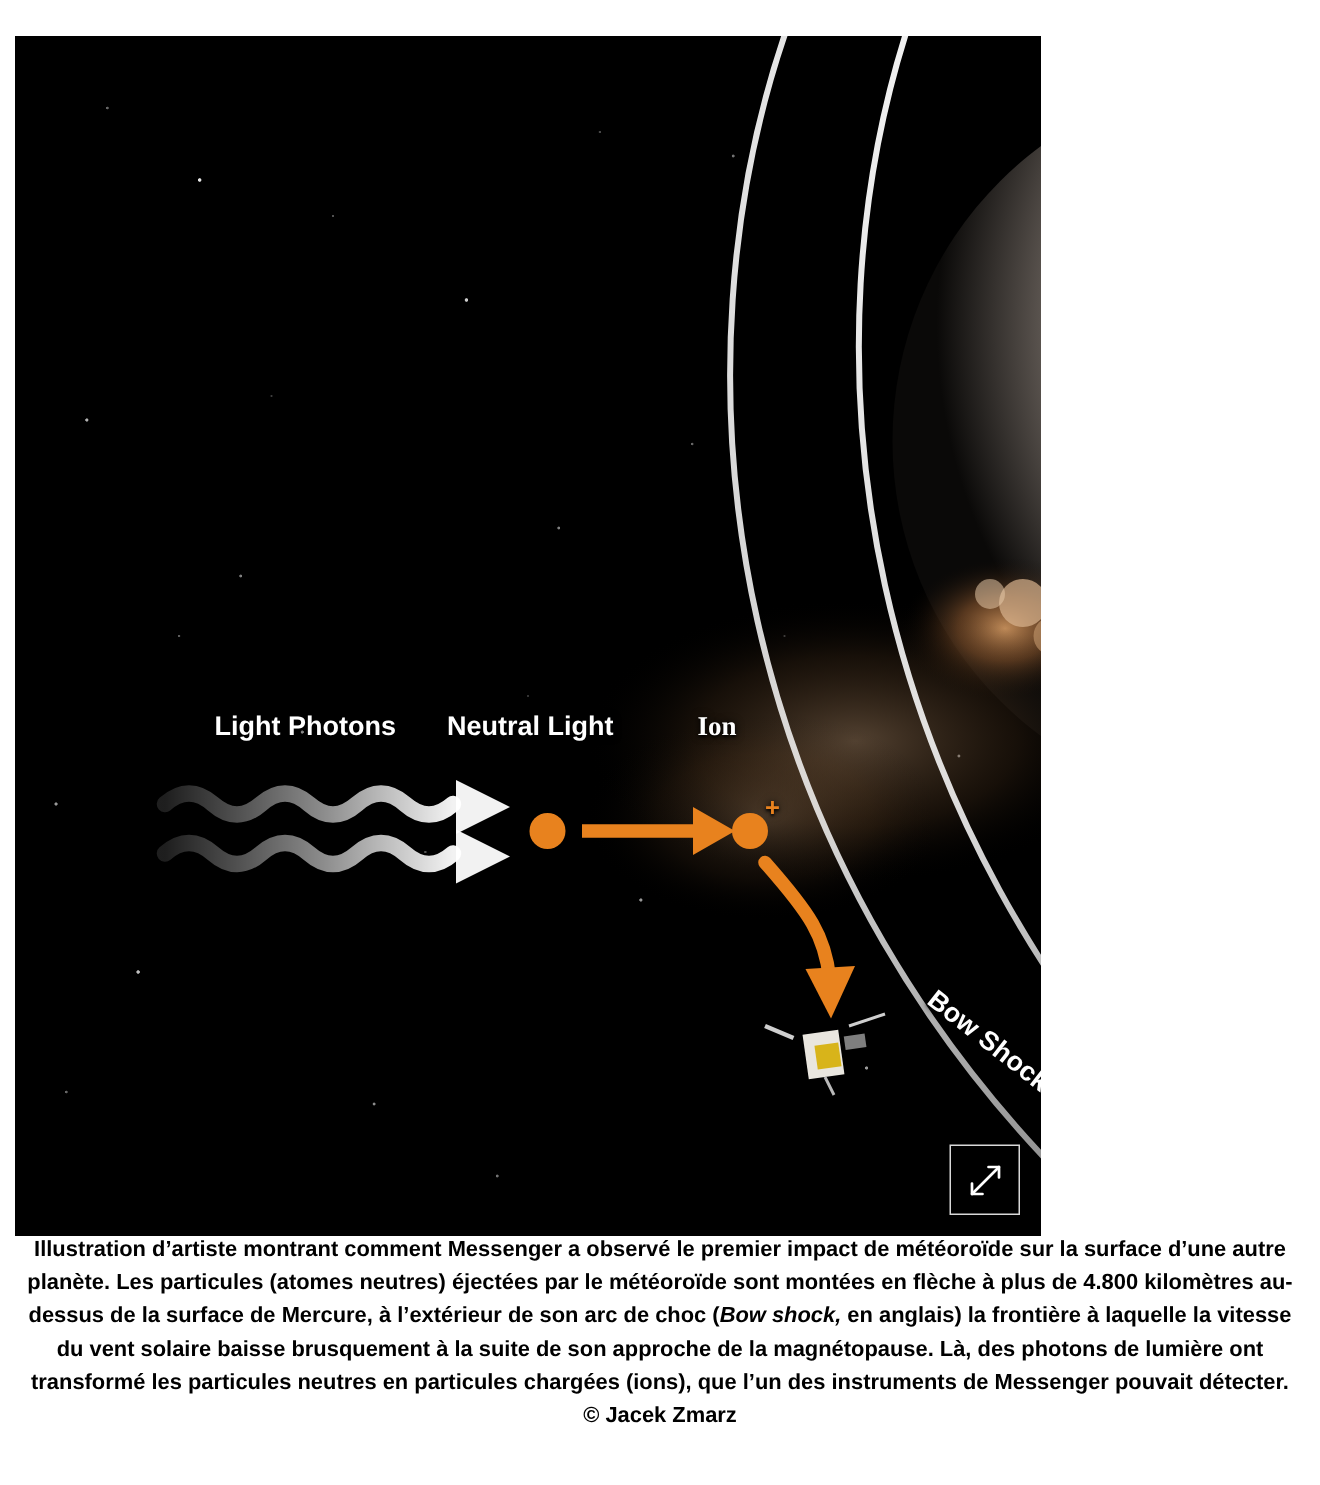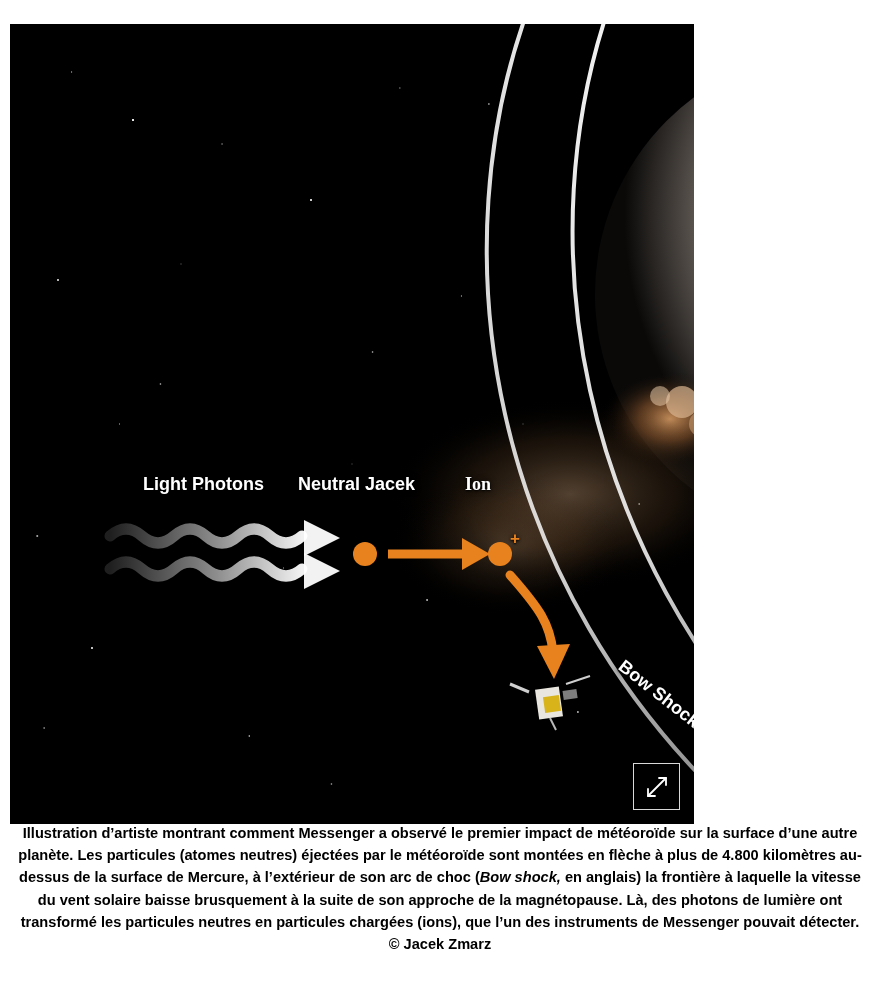--- a/index.html
+++ b/index.html
@@ -225,21 +225,21 @@
           <line x1="519" y1="668" x2="500" y2="660" stroke="#cfcfcf" stroke-width="3"></line>
           <line x1="556" y1="660" x2="580" y2="652" stroke="#cfcfcf" stroke-width="2"></line>
           <rect x="553" y="666" width="14" height="9" fill="#7e7e7e" transform="rotate(-8 560 670)"></rect>
           <line x1="540" y1="694" x2="546" y2="706" stroke="#b9b9b9" stroke-width="2"></line>
         </g>
       </g>
     </svg>
 
     <span class="lbl lbl-mercury">Mercury</span>
     <span class="lbl lbl-photons">Light Photons</span>
-    <span class="lbl lbl-neutral">Neutral Jacek</span>
+    <span class="lbl lbl-neutral">Neutral Light</span>
     <span class="lbl lbl-ion">Ion</span>
     <span class="lbl lbl-magnetopause">Magnetopause</span>
     <span class="lbl lbl-bowshock">Bow Shock</span>
     <span class="lbl" style="left:500px; top:505px; font-size:17px; color:#e8821e;">+</span>
 
     <div class="expand-btn">
       <svg width="26" height="26" viewBox="0 0 26 26">
         <g stroke="#ffffff" stroke-width="1.8" fill="none" stroke-linecap="round" stroke-linejoin="round">
           <line x1="4" y1="22" x2="22" y2="4"></line>
           <polyline points="15,4 22,4 22,11"></polyline>

